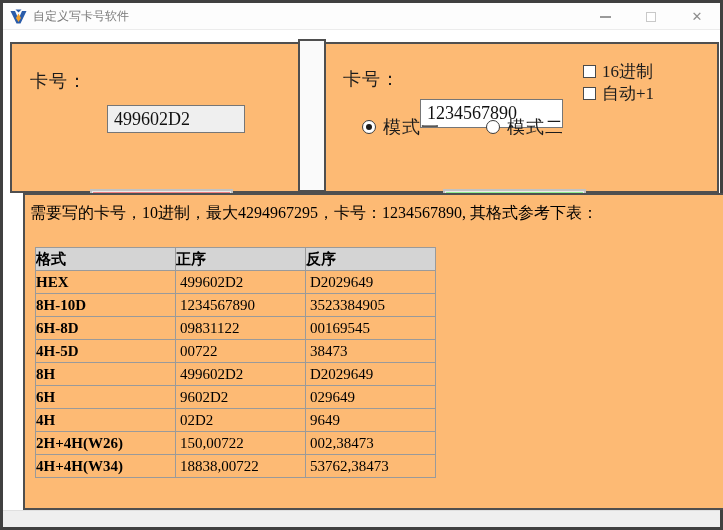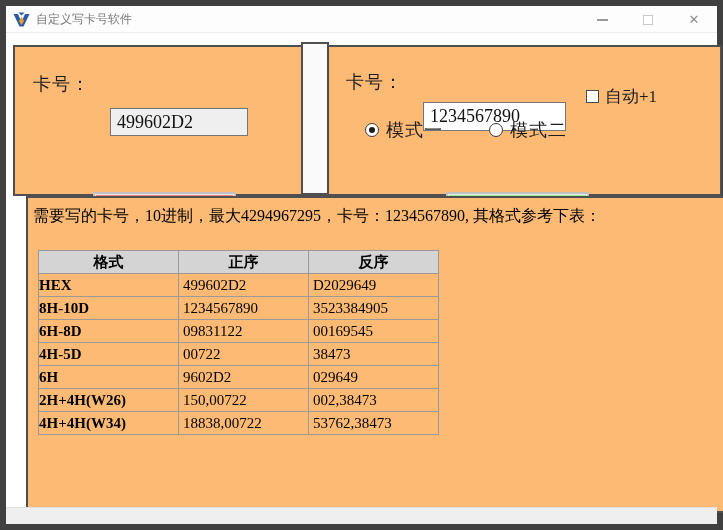--- a/index.html
+++ b/index.html
@@ -1,18 +1,18 @@
 <!DOCTYPE html>
 <html><head>
 <meta charset="utf-8">
 <style>
   * { margin:0; padding:0; box-sizing:border-box; }
   html,body { width:723px; height:530px; overflow:hidden; }
   body { font-family:"Liberation Serif","DejaVu Serif",serif; background:#ffffff; }
-  .window { position:relative; width:723px; height:530px; background:#ffffff; border:6px solid #404040; }
+  .window { position:relative; width:723px; height:530px; background:#ffffff; border:3px solid #404040; }
 
   
   .titlebar { position:absolute; left:0; top:0; width:100%; height:27px; background:#fdfdfd; border-bottom:1px solid #ececec; display:flex; align-items:center; }
   .app-icon { width:17px; height:15px; margin-left:7px; }
   .title-text { margin-left:6px; font-family:"Liberation Sans","DejaVu Sans",sans-serif; font-size:12px; color:#7b7b7b; }
   .win-controls { position:absolute; right:0; top:0; height:27px; display:flex; }
   .win-btn { width:46px; height:27px; display:flex; align-items:center; justify-content:center; color:#8a8a8a; font-family:"DejaVu Sans",sans-serif; font-size:12px; cursor:default; }
   .min-glyph { width:11px; height:0; border-top:2px solid #9a9a9a; }
   .max-glyph { width:10px; height:10px; border:1px solid #c9c9c9; background:#fff; }
   .close-glyph { font-size:13px; color:#8e8e8e; }
@@ -39,21 +39,21 @@
 
   .radio-row { position:absolute; display:flex; align-items:center; gap:7px; }
   .rdot { width:14px; height:14px; border:1px solid #3c3c3c; border-radius:50%; background:#fff; position:relative; }
   .rdot.on::after { content:""; position:absolute; left:3px; top:3px; width:6px; height:6px; border-radius:50%; background:#1c1c1c; }
   .radio-label { font-size:18px; color:#1c1c1c; letter-spacing:1px; }
 
   
   #info-line { position:absolute; left:5px; top:8px; font-size:16px; color:#000; }
   #fmt-table { position:absolute; left:10px; top:52px; border-collapse:collapse; table-layout:fixed; }
   #fmt-table th, #fmt-table td { border:1px solid #9a9a9a; height:23px; font-size:15px; color:#000; overflow:hidden; white-space:nowrap; }
-  #fmt-table th { background:#d4d4d4; font-weight:bold; text-align:center; }
+  #fmt-table th { background:#d4d4d4; font-weight:bold; text-align:left; }
   #fmt-table td.fmt { font-weight:bold; text-align:left; }
   #fmt-table td.val { text-align:left; padding-left:4px; font-weight:normal; }
   .c0 { width:140px; } .c1 { width:130px; } .c2 { width:130px; }
 
   
   .statusbar { position:absolute; left:0; bottom:0; width:100%; height:17px; background:#efefef; border-top:1px solid #e0e0e0; }
 </style>
 </head>
 <body>
 
@@ -80,20 +80,24 @@
   </div>
 
   <div class="panel" id="top-panel">
     <span class="lbl" style="left:18px; top:25px;">卡号：</span>
     <input class="field" id="read-card-field" readonly="" value="499602D2" style="">
     <div class="big-btn" id="read-btn" style="background:#f08080;">读卡号</div>
 
     <span class="lbl" style="left:331px; top:23px;">卡号：</span>
     <input class="field" id="write-card-field" value="1234567890" style="">
 
+    <div class="check-row" style="left:571px; top:16px;">
+      <span class="cbox"></span>
+      <span class="check-label">16进制</span>
+    </div>
     <div class="check-row" style="left:571px; top:38px;">
       <span class="cbox"></span>
       <span class="check-label">自动+1</span>
     </div>
 
     <div class="radio-row" style="left:350px; top:71px;">
       <span class="rdot on"></span>
       <span class="radio-label">模式一</span>
     </div>
     <div class="radio-row" style="left:474px; top:71px;">
@@ -136,23 +140,33 @@
             <td class="fmt">6H-8D</td>
             <td class="val">09831122</td>
             <td class="val">00169545</td>
           </tr>
           <tr>
             <td class="fmt">4H-5D</td>
             <td class="val">00722</td>
             <td class="val">38473</td>
           </tr>
           <tr>
+            <td class="fmt">8H</td>
+            <td class="val">499602D2</td>
+            <td class="val">D2029649</td>
+          </tr>
+          <tr>
             <td class="fmt">6H</td>
             <td class="val">9602D2</td>
             <td class="val">029649</td>
+          </tr>
+          <tr>
+            <td class="fmt">4H</td>
+            <td class="val">02D2</td>
+            <td class="val">9649</td>
           </tr>
           <tr>
             <td class="fmt">2H+4H(W26)</td>
             <td class="val">150,00722</td>
             <td class="val">002,38473</td>
           </tr>
           <tr>
             <td class="fmt">4H+4H(W34)</td>
             <td class="val">18838,00722</td>
             <td class="val">53762,38473</td>

